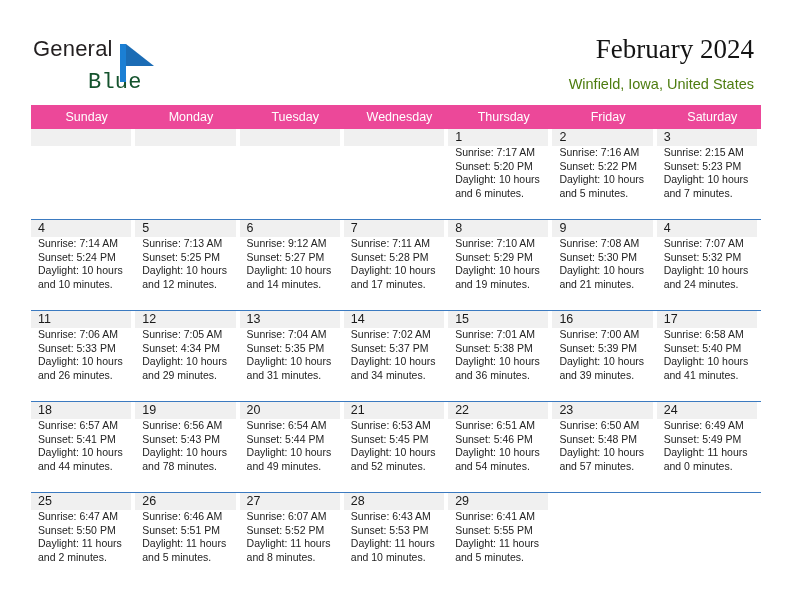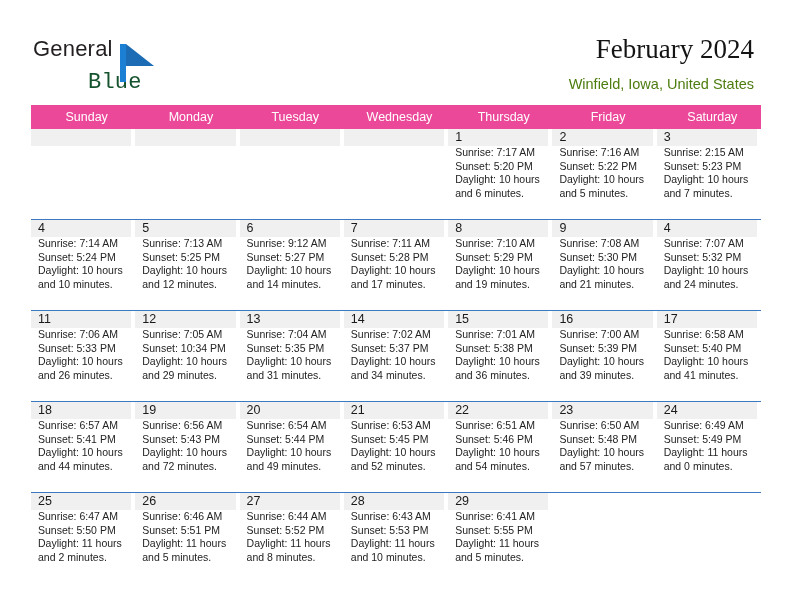--- a/index.html
+++ b/index.html
@@ -356,21 +356,21 @@
                 <div>Daylight: 10 hours</div>
                 <div>and 26 minutes.</div>
               </div>
             </div>
           </td>
           <td>
             <div class="daycell">
               <div class="daynum-band">12</div>
               <div class="details">
                 <div>Sunrise: 7:05 AM</div>
-                <div>Sunset: 10:34 PM</div>
+                <div>Sunset: 4:34 PM</div>
                 <div>Daylight: 10 hours</div>
                 <div>and 29 minutes.</div>
               </div>
             </div>
           </td>
           <td>
             <div class="daycell">
               <div class="daynum-band">13</div>
               <div class="details">
                 <div>Sunrise: 7:04 AM</div>
@@ -438,21 +438,21 @@
               </div>
             </div>
           </td>
           <td>
             <div class="daycell">
               <div class="daynum-band">19</div>
               <div class="details">
                 <div>Sunrise: 6:56 AM</div>
                 <div>Sunset: 5:43 PM</div>
                 <div>Daylight: 10 hours</div>
-                <div>and 72 minutes.</div>
+                <div>and 78 minutes.</div>
               </div>
             </div>
           </td>
           <td>
             <div class="daycell">
               <div class="daynum-band">20</div>
               <div class="details">
                 <div>Sunrise: 6:54 AM</div>
                 <div>Sunset: 5:44 PM</div>
                 <div>Daylight: 10 hours</div>
@@ -526,21 +526,21 @@
                 <div>Sunset: 5:51 PM</div>
                 <div>Daylight: 11 hours</div>
                 <div>and 5 minutes.</div>
               </div>
             </div>
           </td>
           <td>
             <div class="daycell">
               <div class="daynum-band">27</div>
               <div class="details">
-                <div>Sunrise: 6:44 AM</div>
+                <div>Sunrise: 6:07 AM</div>
                 <div>Sunset: 5:52 PM</div>
                 <div>Daylight: 11 hours</div>
                 <div>and 8 minutes.</div>
               </div>
             </div>
           </td>
           <td>
             <div class="daycell">
               <div class="daynum-band">28</div>
               <div class="details">

